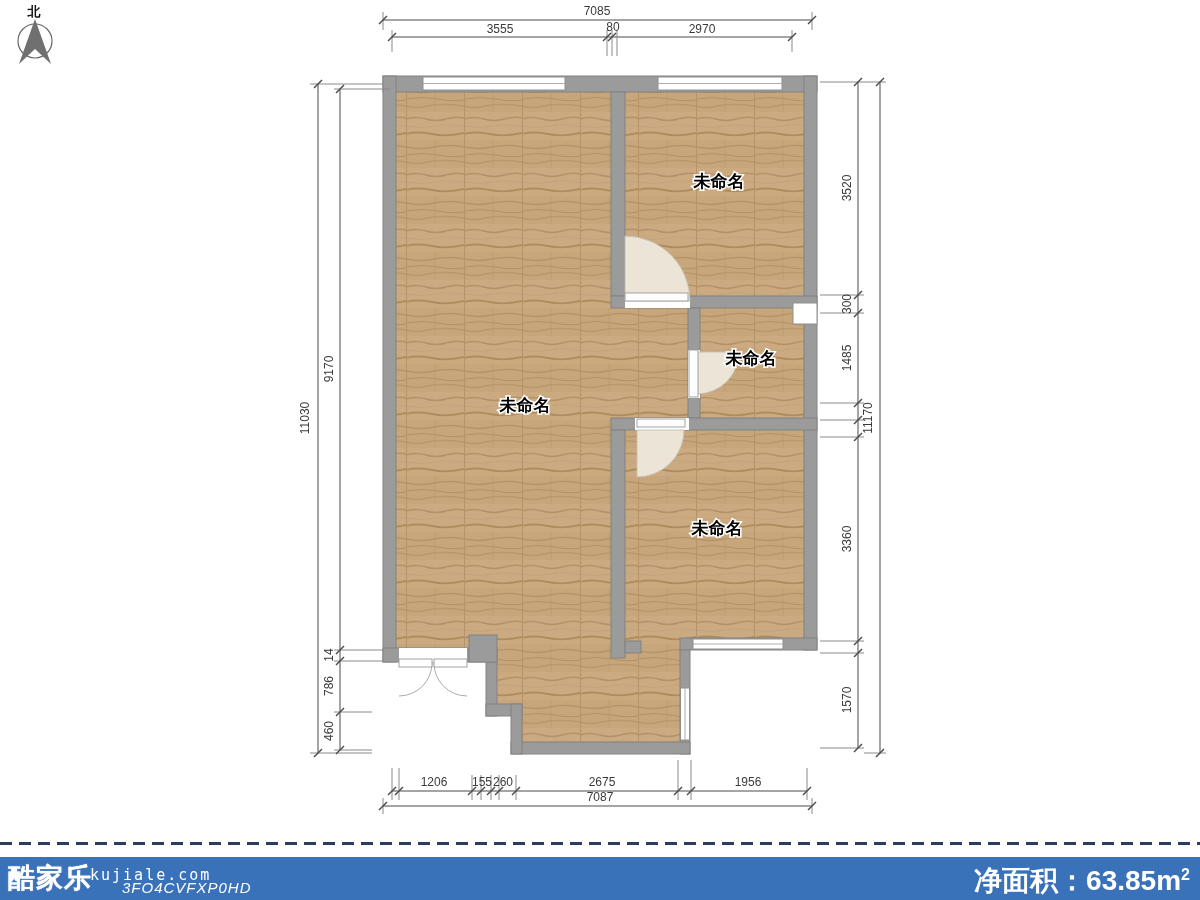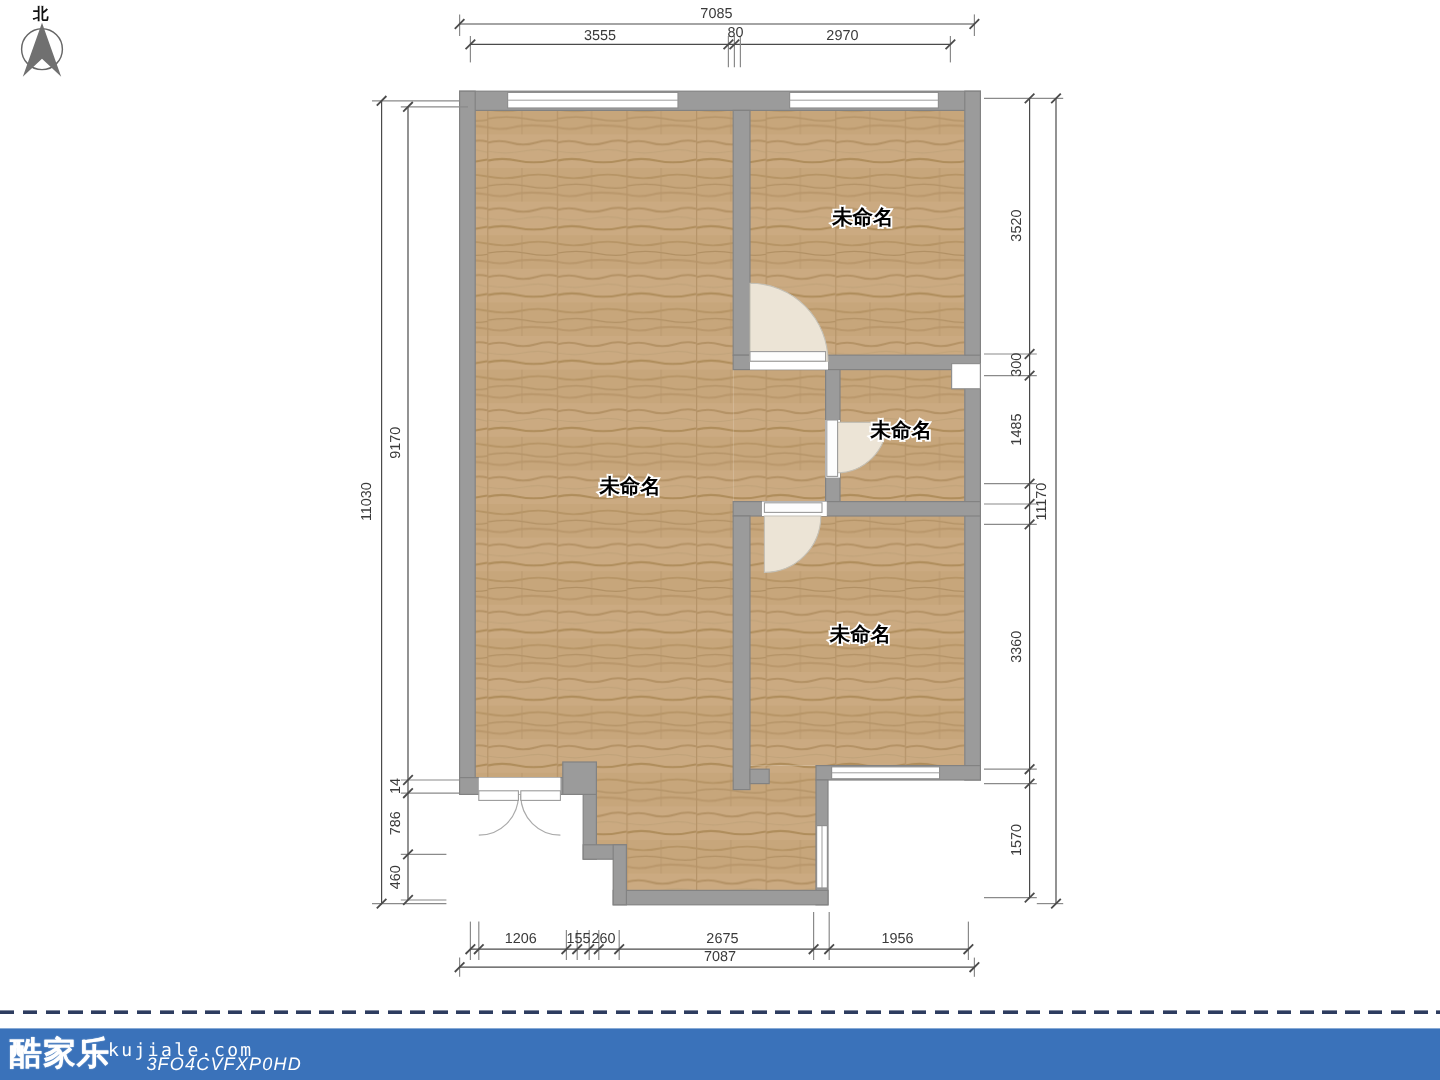--- a/index.html
+++ b/index.html
@@ -275,15 +275,16 @@
     <text class="compass-text" x="34" y="16" text-anchor="middle">北</text>
   </g>
 </svg>
 
 <div class="footer-dash"></div>
 
 <div class="footer-bar">
   <div class="brand">酷家乐</div>
   <div class="site">kujiale.com</div>
   <div class="code">3FO4CVFXP0HD</div>
+  <div class="area"><span>净面积：</span><span>63.85</span><span>m</span><sup>2</sup></div>
 </div>
 
 </div>
 
 </body></html>

